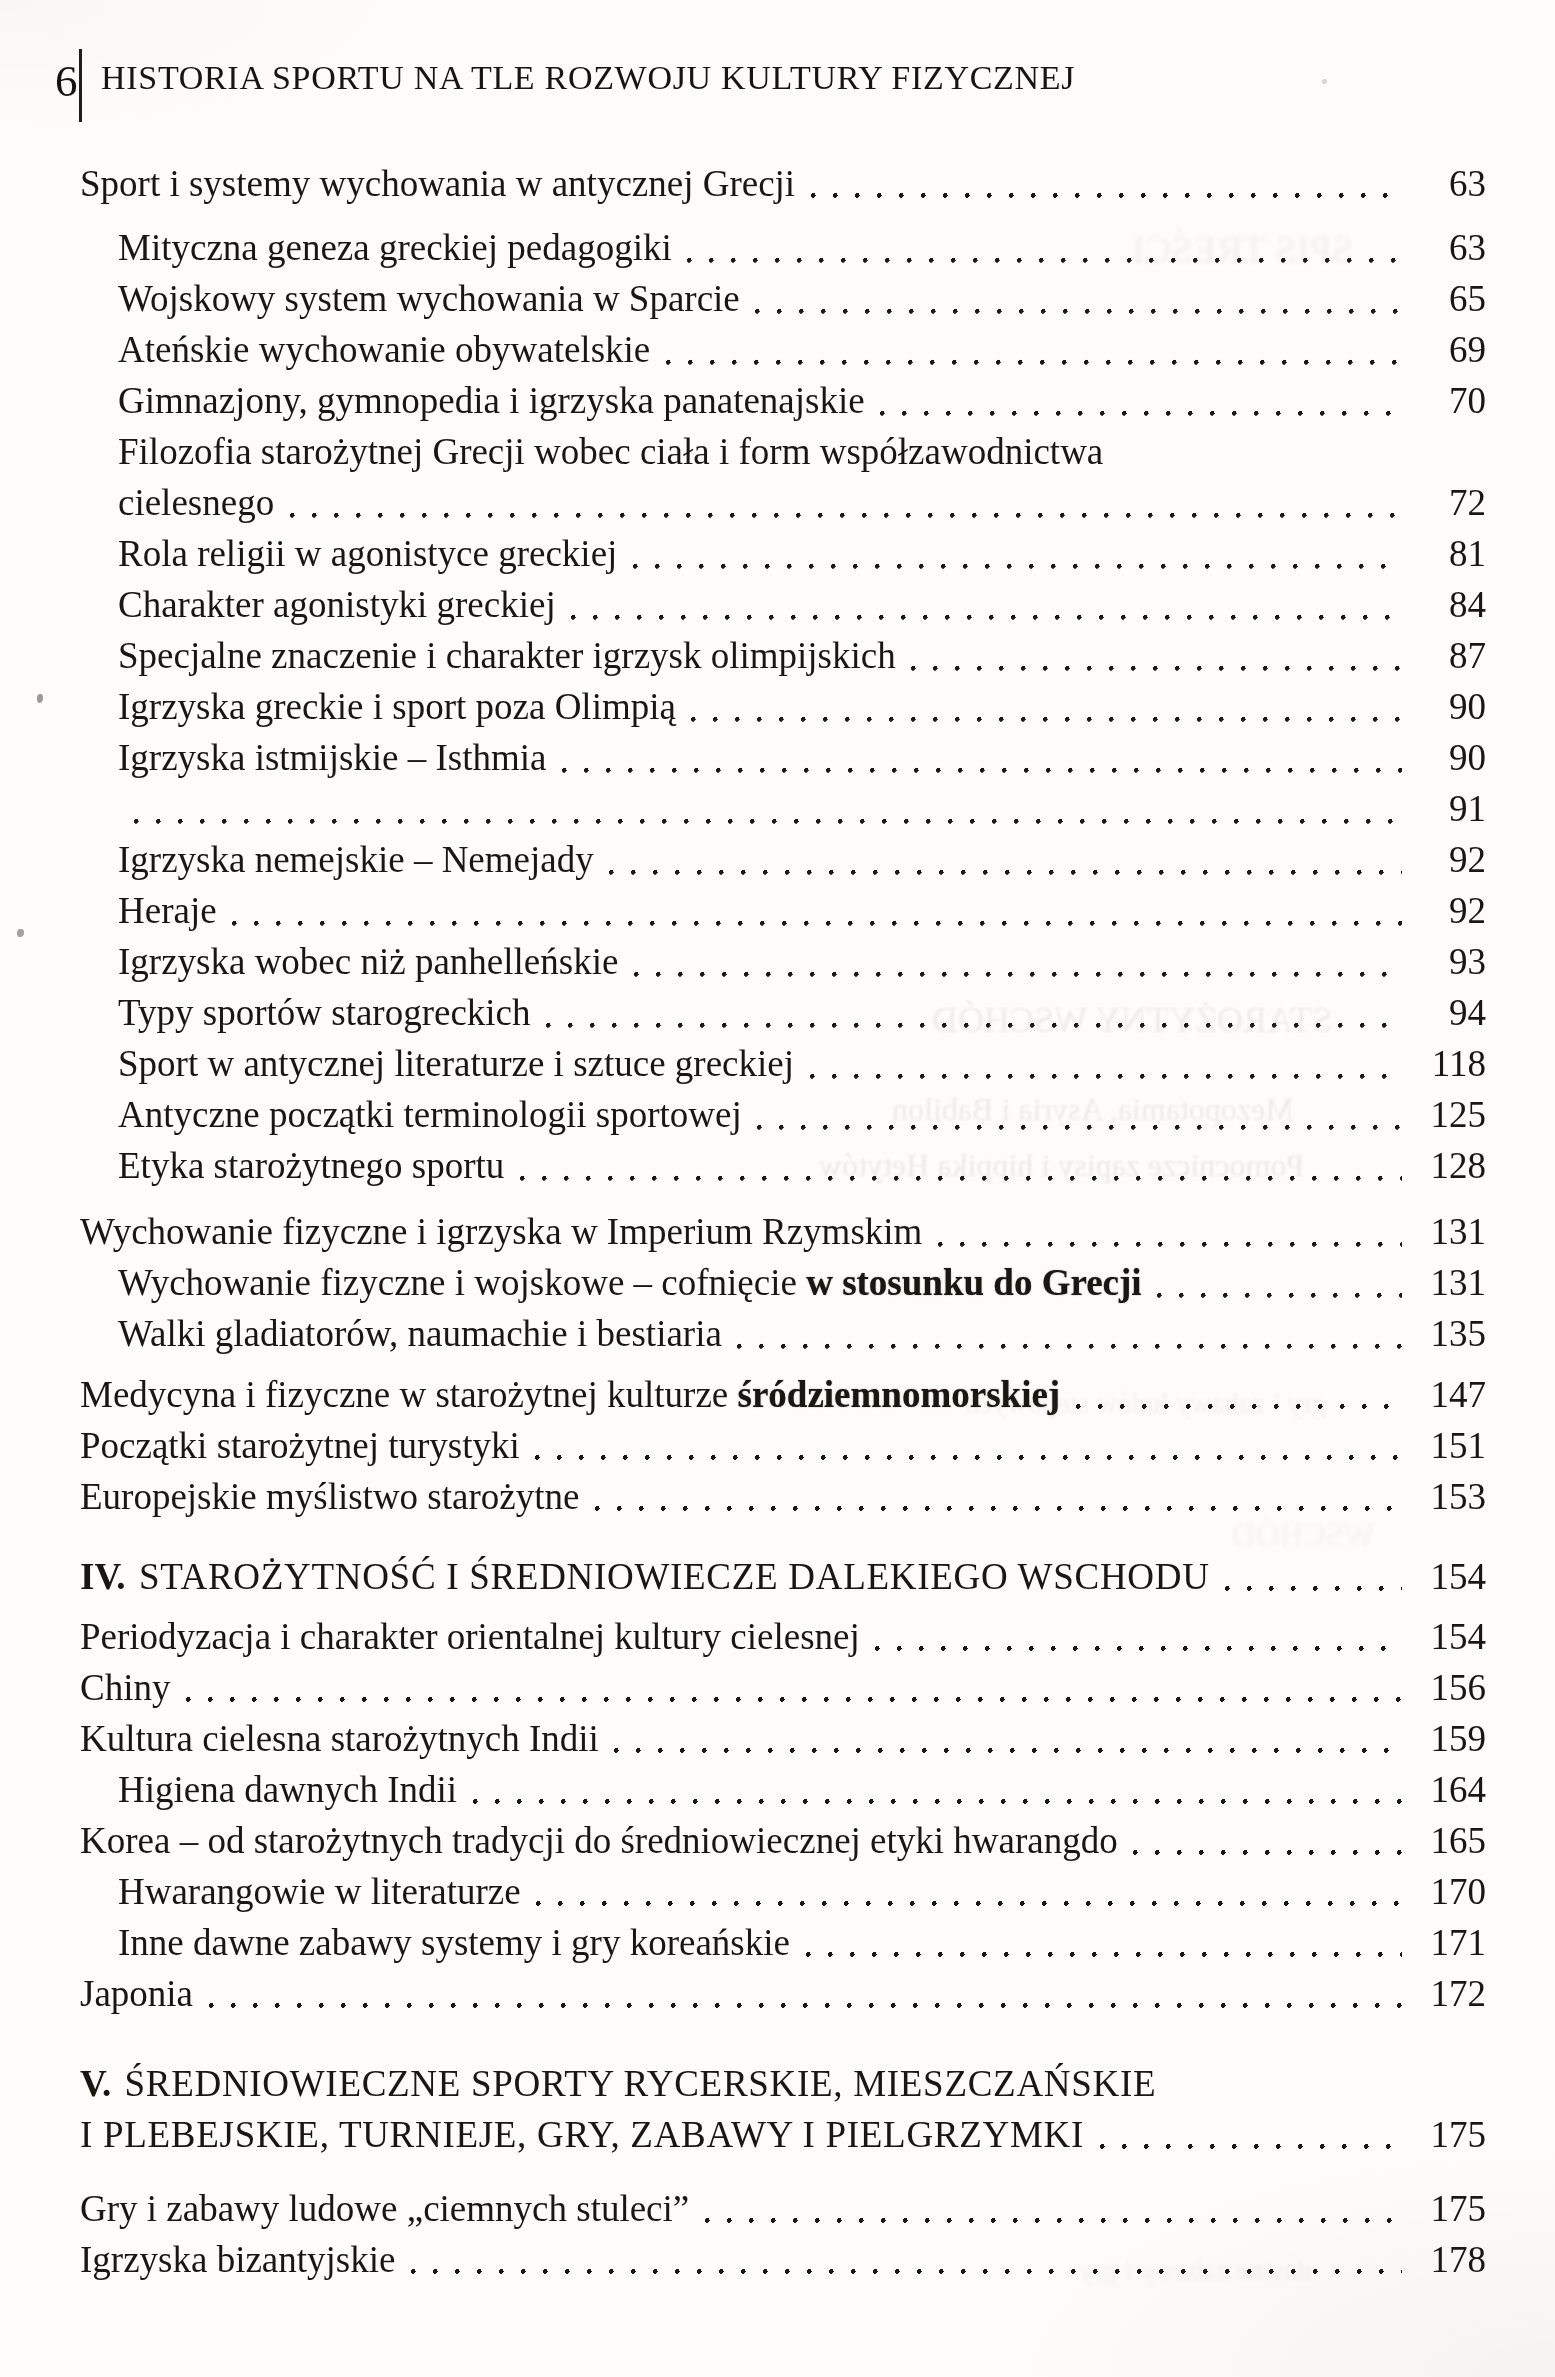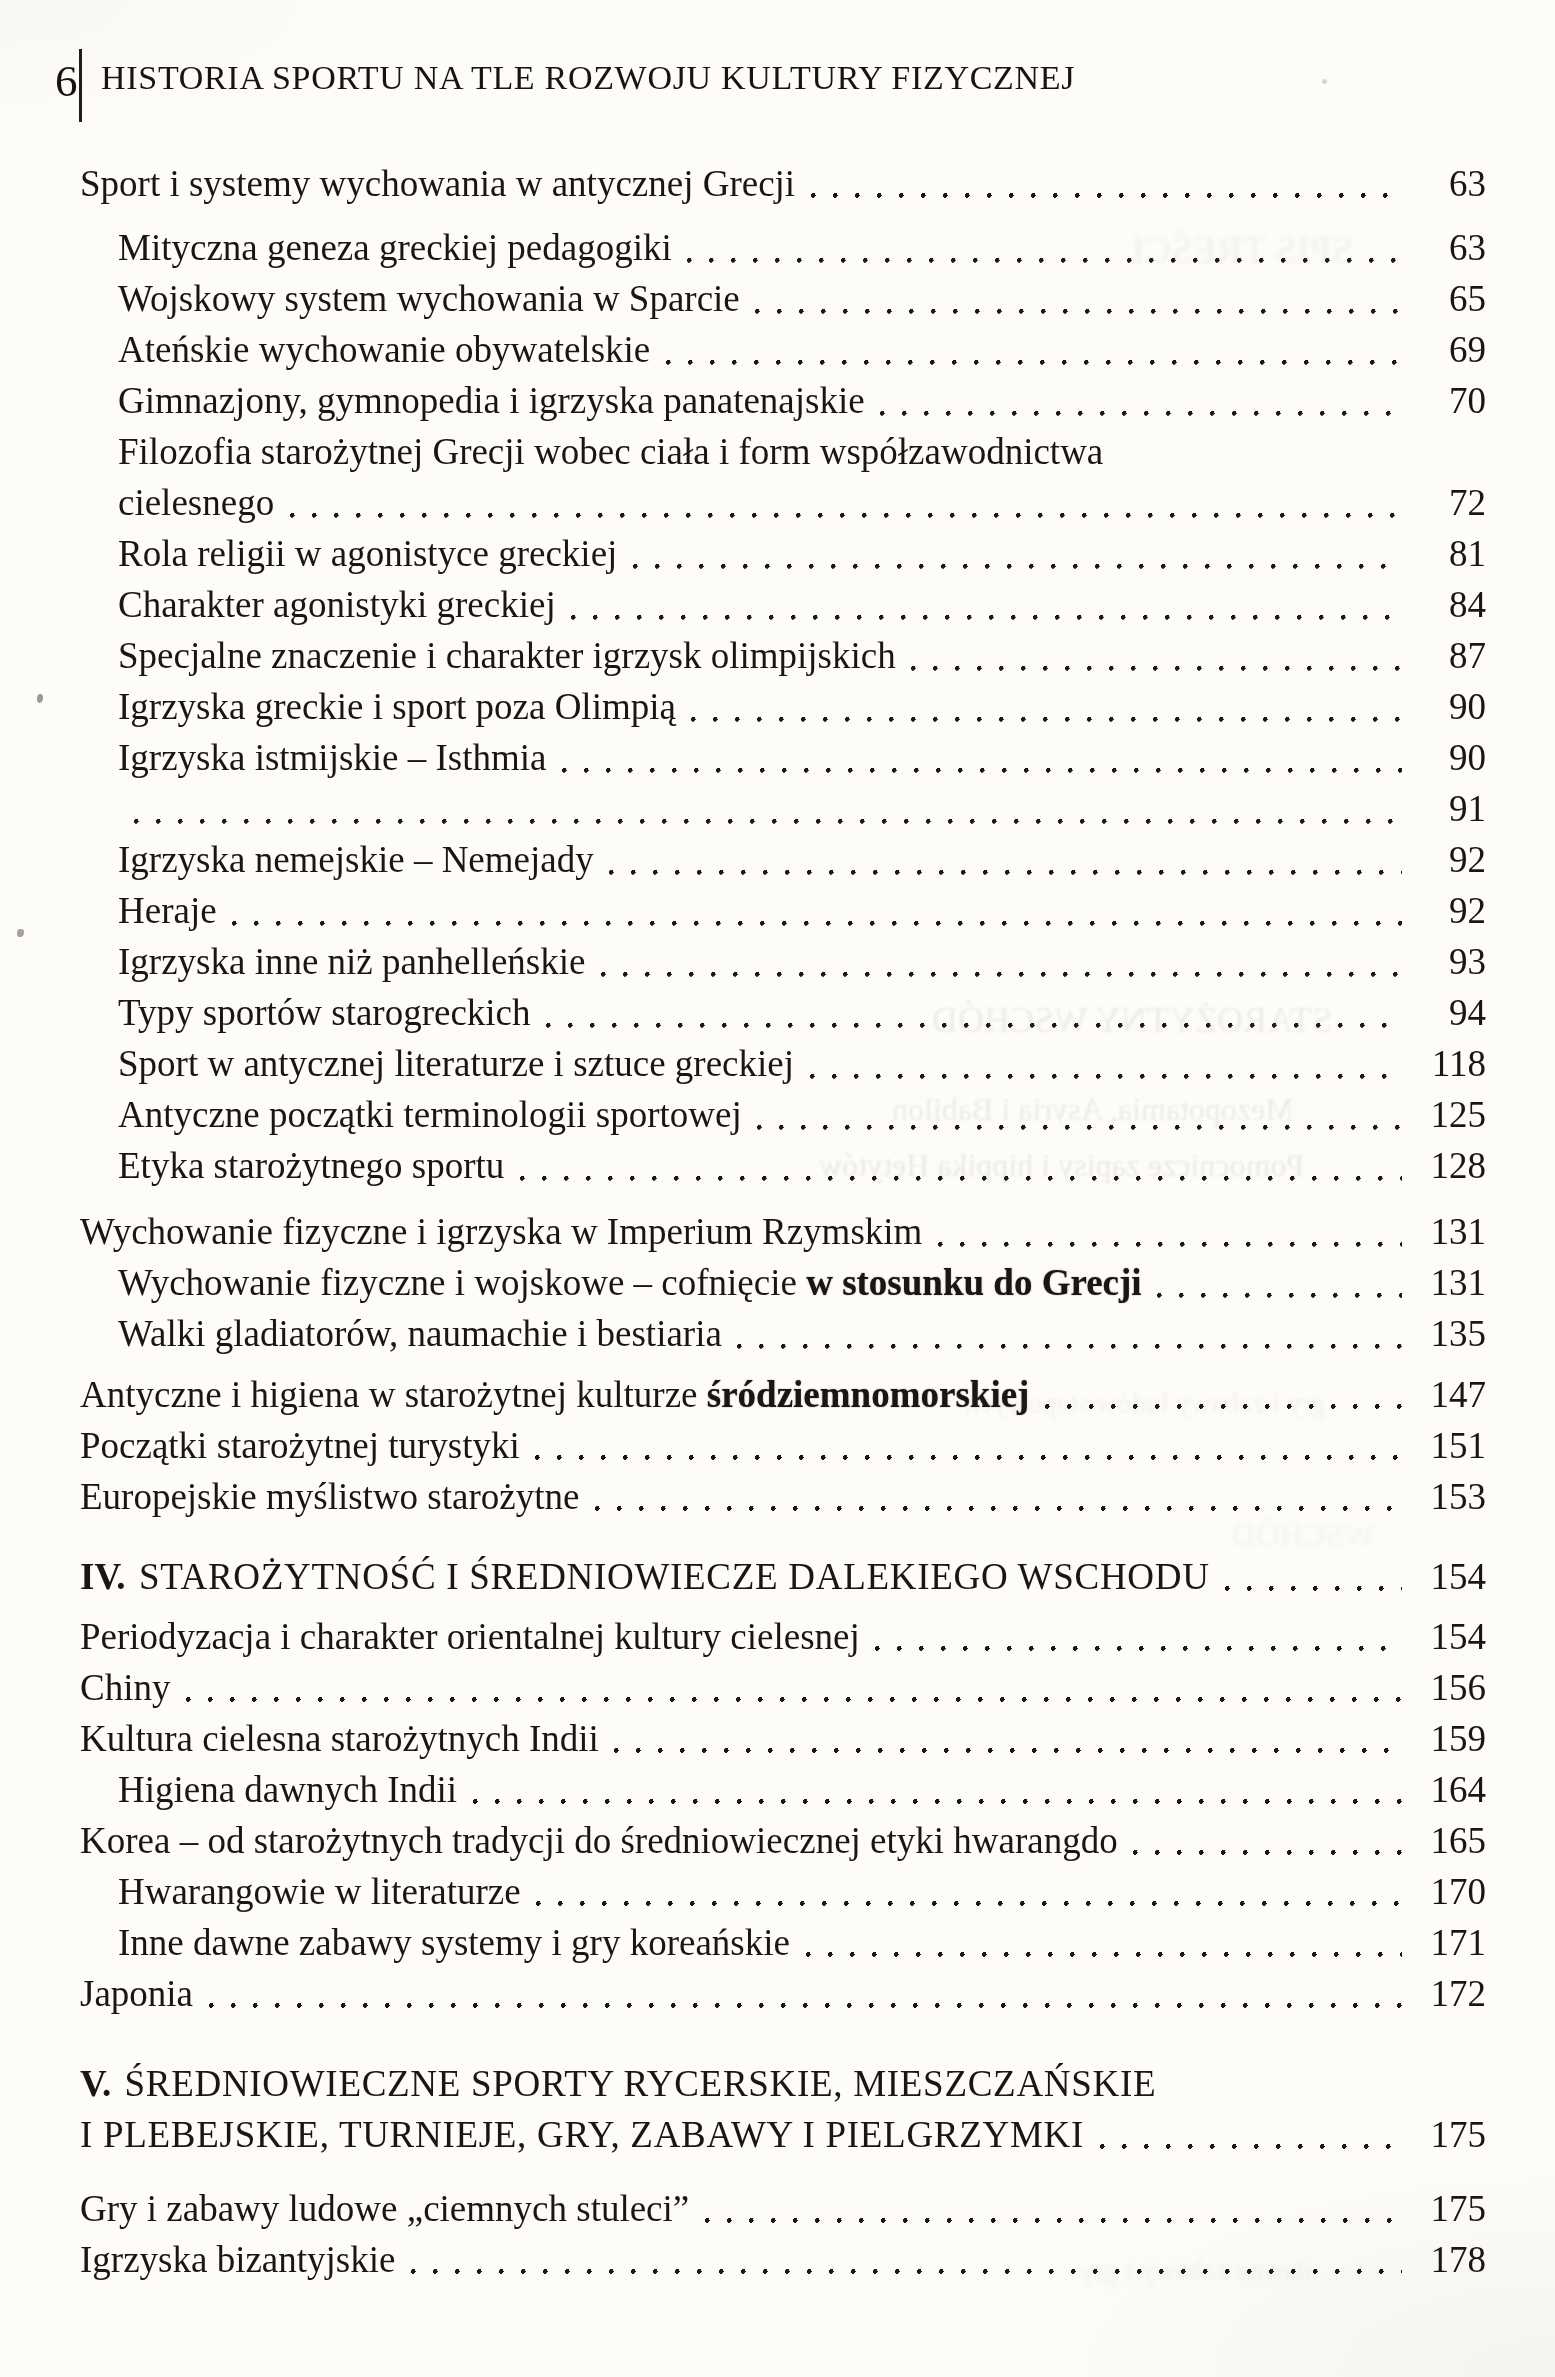--- a/index.html
+++ b/index.html
@@ -117,21 +117,21 @@
       <span class="t">Igrzyska nemejskie – Nemejady</span>
       <span class="leader"></span>
       <span class="pagenum">92</span>
     </div>
     <div class="row indent">
       <span class="t">Heraje</span>
       <span class="leader"></span>
       <span class="pagenum">92</span>
     </div>
     <div class="row indent">
-      <span class="t">Igrzyska inne niż panhelleńskie</span>
+      <span class="t">Igrzyska wobec niż panhelleńskie</span>
       <span class="leader"></span>
       <span class="pagenum">93</span>
     </div>
     <div class="row indent">
       <span class="t">Typy sportów starogreckich</span>
       <span class="leader"></span>
       <span class="pagenum">94</span>
     </div>
     <div class="row indent">
       <span class="t">Sport w antycznej literaturze i sztuce greckiej</span>
@@ -158,21 +158,21 @@
       <span class="t bpart">w stosunku do Grecji</span>
       <span class="leader"></span>
       <span class="pagenum">131</span>
     </div>
     <div class="row indent">
       <span class="t">Walki gladiatorów, naumachie i bestiaria</span>
       <span class="leader"></span>
       <span class="pagenum">135</span>
     </div>
     <div class="row" style="margin-top: 9.3px;">
-      <span class="t">Antyczne i higiena w starożytnej kulturze </span>
+      <span class="t">Medycyna i fizyczne w starożytnej kulturze </span>
       <span class="t bpart">śródziemnomorskiej</span>
       <span class="leader"></span>
       <span class="pagenum">147</span>
     </div>
     <div class="row">
       <span class="t">Początki starożytnej turystyki</span>
       <span class="leader"></span>
       <span class="pagenum">151</span>
     </div>
     <div class="row">

